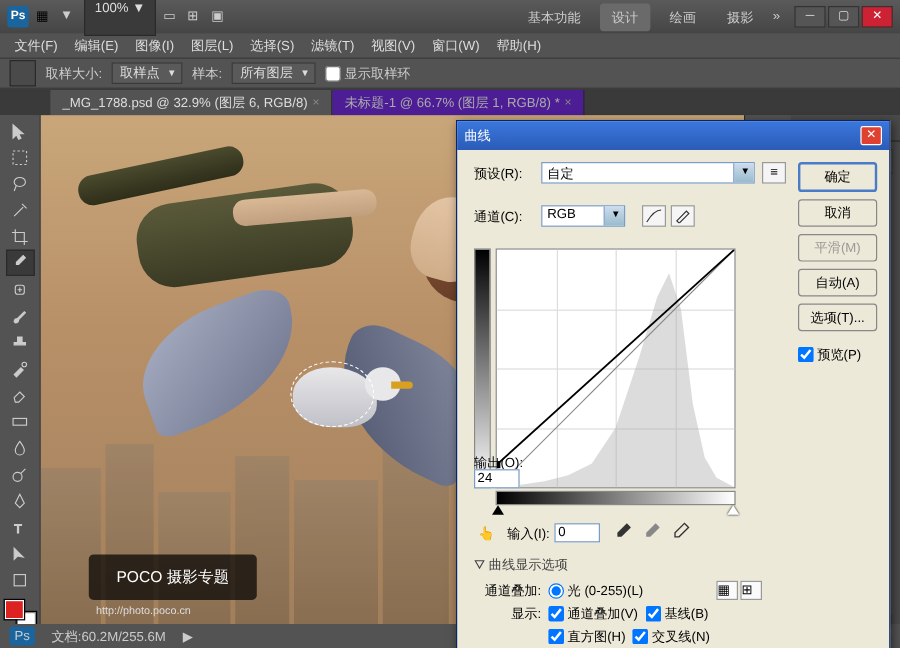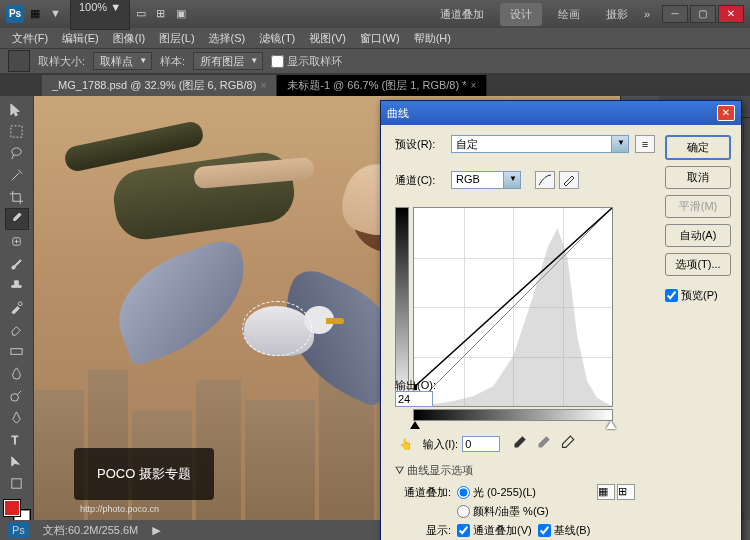--- a/index.html
+++ b/index.html
@@ -15,21 +15,21 @@
 .win-btn{width:26px;height:18px;background:#555;border:1px solid #333;color:#ddd;text-align:center;line-height:16px;font-size:10px}
 .win-btn.close{background:#c23;color:#fff}
 .menubar{height:20px;background:#535353;display:flex;align-items:center;padding:0 6px;color:#ddd;gap:2px}
 .menu-item{padding:2px 6px;cursor:pointer}
 .optionsbar{height:26px;background:#535353;border-top:1px solid #3a3a3a;border-bottom:1px solid #3a3a3a;display:flex;align-items:center;padding:0 8px;color:#ccc;gap:8px}
 .opt-icon{width:22px;height:22px;background:#4a4a4a;border:1px solid #2a2a2a}
 .opt-label{font-size:11px}
 .opt-dropdown{background:#5a5a5a;border:1px solid #3a3a3a;padding:1px 18px 1px 6px;color:#ddd;height:18px;line-height:14px;position:relative}
 .opt-dropdown::after{content:"▼";position:absolute;right:4px;font-size:8px}
 .tabbar{height:22px;background:#3a3a3a;display:flex;align-items:flex-end;padding-left:42px}
-.doc-tab{padding:3px 10px;color:#aaa;background:#000000;font-size:11px;border-right:1px solid #2a2a2a;display:flex;align-items:center;gap:4px}
+.doc-tab{padding:3px 10px;color:#aaa;background:#4c1d95;font-size:11px;border-right:1px solid #2a2a2a;display:flex;align-items:center;gap:4px}
 .doc-tab.active{background:#535353;color:#ddd}
 .tab-close{font-size:10px;color:#888}
 .main{display:flex;height:444px;position:relative}
 .toolbox{width:34px;background:#535353;border-right:1px solid #3a3a3a;display:flex;flex-direction:column;align-items:center;padding-top:2px;gap:0}
 .tool{width:24px;height:22px;display:flex;align-items:center;justify-content:center;color:#ccc;font-size:13px;cursor:pointer;position:relative}
 .tool.active{background:#3a3a3a;border:1px solid #2a2a2a}
 .tool svg{width:15px;height:15px;fill:#ccc;stroke:#ccc}
 .swatch{margin-top:6px;position:relative;width:26px;height:26px}
 .fg{position:absolute;width:16px;height:16px;background:#d22;border:1px solid #fff;outline:1px solid #000;top:0;left:0}
 .bg{position:absolute;width:16px;height:16px;background:#fff;border:1px solid #888;outline:1px solid #000;bottom:0;right:0}
@@ -91,38 +91,38 @@
 .ed{width:18px;height:18px}
 .expand{margin-top:10px;font-size:11px;color:#444;cursor:pointer}
 .opt-grid{margin-top:6px;font-size:11px}
 .opt-grid .orow{display:flex;align-items:center;gap:6px;margin-bottom:4px}
 .opt-grid label{min-width:56px;text-align:right}
 .radio,.check{display:flex;align-items:center;gap:3px}
 .radio input,.check input{margin:0}
 .grid-icons{display:flex;gap:2px;margin-left:auto;margin-right:20px}
 .gi{width:18px;height:16px;border:1px solid #999;background:#fafafa}
 .statusbar{position:absolute;bottom:0;left:0;height:20px;background:#535353;color:#ccc;display:flex;align-items:center;padding:0 8px;gap:14px;font-size:11px;width:100%}
-.watermark{position:absolute;bottom:40px;left:40px;width:140px;height:52px;background:rgba(0,0,0,.7);color:#fff;display:flex;align-items:center;justify-content:center;font-size:13px;border-radius:4px}
+.watermark{position:absolute;bottom:40px;left:40px;width:140px;height:38px;background:rgba(0,0,0,.7);color:#fff;display:flex;align-items:center;justify-content:center;font-size:13px;border-radius:4px}
 .wm-sub{position:absolute;bottom:26px;left:46px;color:#ddd;font-size:9px}
 .watermark2{position:absolute;bottom:4px;right:8px;color:#fff;font-size:12px;text-shadow:1px 1px 2px #000}
 .watermark2 .l1{color:#8be}
 </style>
 </head>
 <body>
 
 <div class="titlebar">
   <div class="ps-logo">Ps</div>
   <span class="tb-icon">▦</span>
   <span class="tb-icon" style="color:#ccc">▼</span>
   <span class="zoom-display">100% ▼</span>
   <span class="tb-icon" style="color:#ccc">▭</span>
   <span class="tb-icon" style="color:#ccc">⊞</span>
   <span class="tb-icon" style="color:#ccc">▣</span>
   <div class="spacer"></div>
-  <div class="ws-tab">通道叠加</div>
+  <div class="ws-tab">基本功能</div>
   <div class="ws-tab active">设计</div>
   <div class="ws-tab">绘画</div>
   <div class="ws-tab">摄影</div>
   <span style="color:#ccc">»</span>
   <div class="win-controls">
     <div class="win-btn">─</div>
     <div class="win-btn">▢</div>
     <div class="win-btn close">✕</div>
   </div>
 </div>
@@ -387,27 +387,20 @@
           <label class="radio">
               <input type="radio" checked="" style="">
               <span>光 (0-255)(L)</span>
             </label>
           <div class="grid-icons">
             <div class="gi">▦</div>
             <div class="gi">⊞</div>
           </div>
         </div>
         <div class="orow">
-            <label></label>
-            <label class="radio">
-              <input type="radio" style="">
-              <span>颜料/油墨 %(G)</span>
-            </label>
-          </div>
-        <div class="orow">
           <label>显示:</label>
           <label class="check">
               <input type="checkbox" checked="" style="">
               <span>通道叠加(V)</span>
             </label>
           <label class="check">
               <input type="checkbox" checked="" style="">
               <span>基线(B)</span>
             </label>
         </div>

